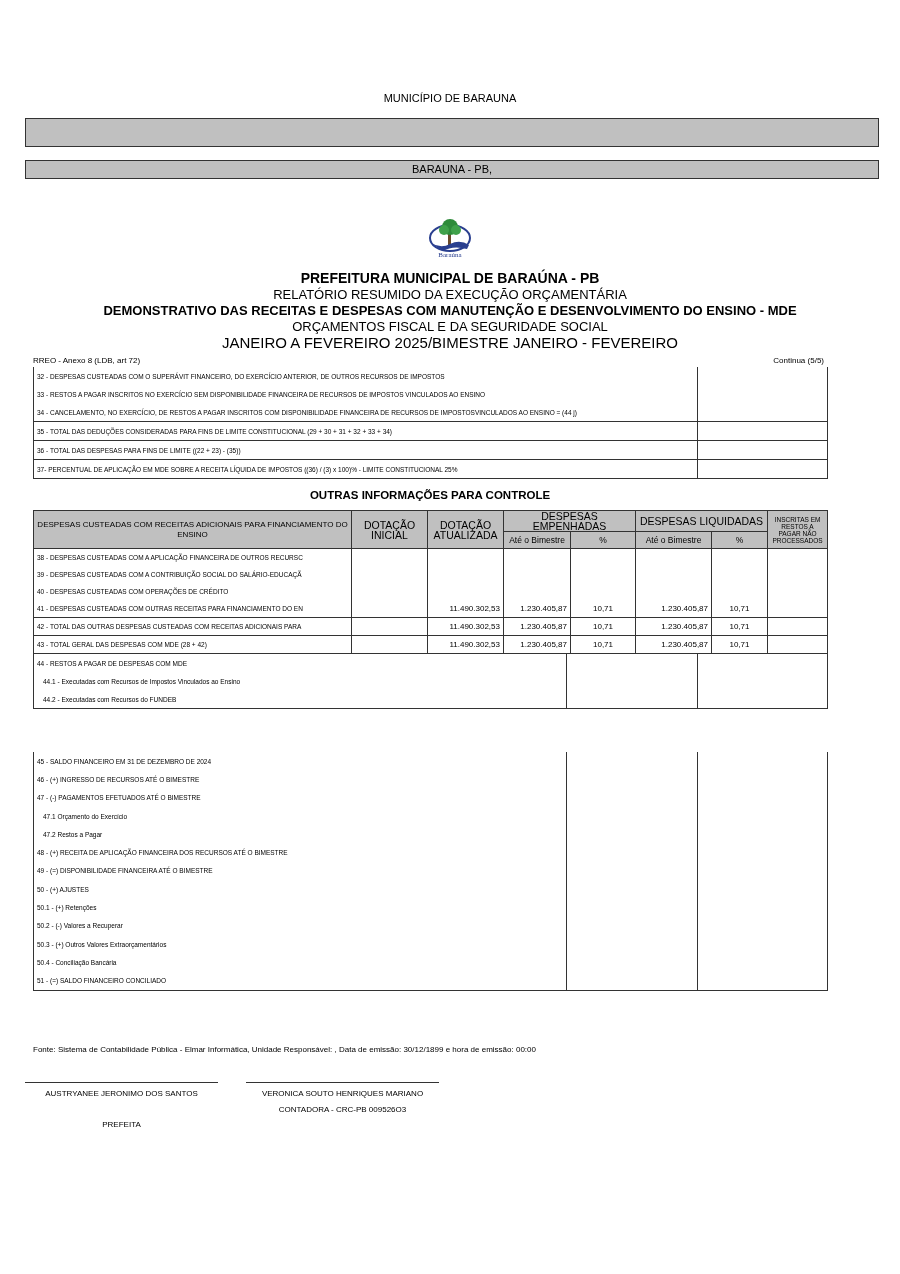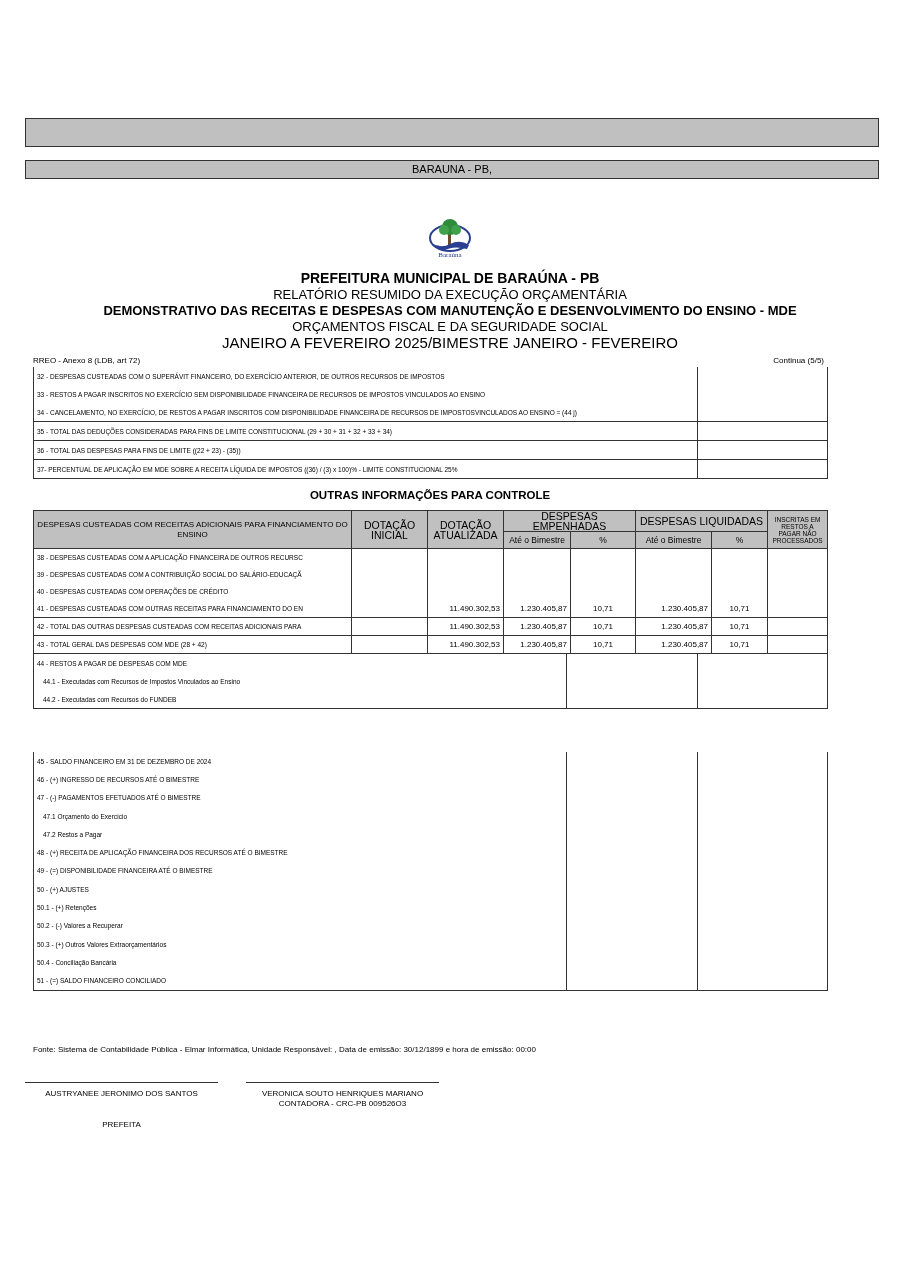--- a/index.html
+++ b/index.html
@@ -46,20 +46,21 @@
   .fonte { left: 33px; top: 1045px; font-size: 8px; }
   .sigline { border-top: 1px solid #333; }
   .sig1 { left: 25px; top: 1082px; width: 193px; }
   .sig2 { left: 246px; top: 1082px; width: 193px; }
   .signame { font-size: 8px; text-align: center; }
 </style>
 </head>
 <body>
 
 <div class="abs hdr-state center">
+  <div>MUNICÍPIO DE BARAUNA</div>
 </div>
 <div class="abs graybar bar1"></div>
 <div class="abs graybar bar2">BARAUNA - PB,</div>
 
 <div class="abs logo">
   <svg width="54" height="46" viewBox="0 0 54 46">
     <ellipse cx="27" cy="25" rx="20" ry="13" fill="none" stroke="#2a3f8f" stroke-width="2"></ellipse>
     <rect x="25" y="18" width="3" height="14" fill="#6b4a2a"></rect>
     <circle cx="27" cy="14" r="8" fill="#2e8b3a"></circle>
     <circle cx="21" cy="17" r="5" fill="#3fa14a"></circle>
@@ -305,14 +306,14 @@
 <div class="abs fonte">Fonte: Sistema de Contabilidade Pública - Elmar Informática, Unidade Responsável: , Data de emissão: 30/12/1899 e hora de emissão: 00:00</div>
 
 <div class="abs sig1">
   <div class="sigline"></div>
   <div class="signame" style="margin-top:6px">AUSTRYANEE JERONIMO DOS SANTOS</div>
   <div class="signame" style="margin-top:22px">PREFEITA</div>
 </div>
 <div class="abs sig2">
   <div class="sigline"></div>
   <div class="signame" style="margin-top:6px">VERONICA SOUTO HENRIQUES MARIANO</div>
-  <div class="signame" style="margin-top:1px">CONTADORA - CRC-PB 009526O3</div>
+  <div class="signame" style="margin-top:7px">CONTADORA - CRC-PB 009526O3</div>
 </div>
 
 </body></html>

